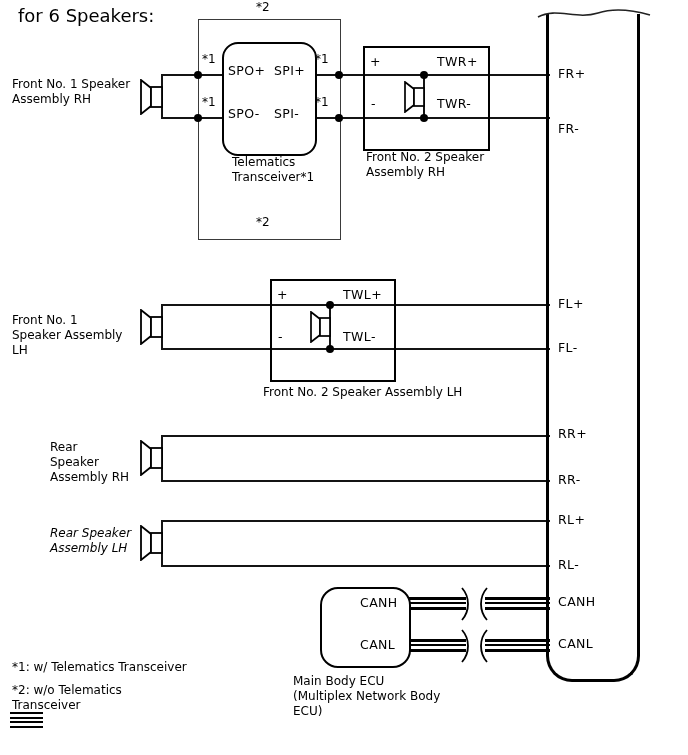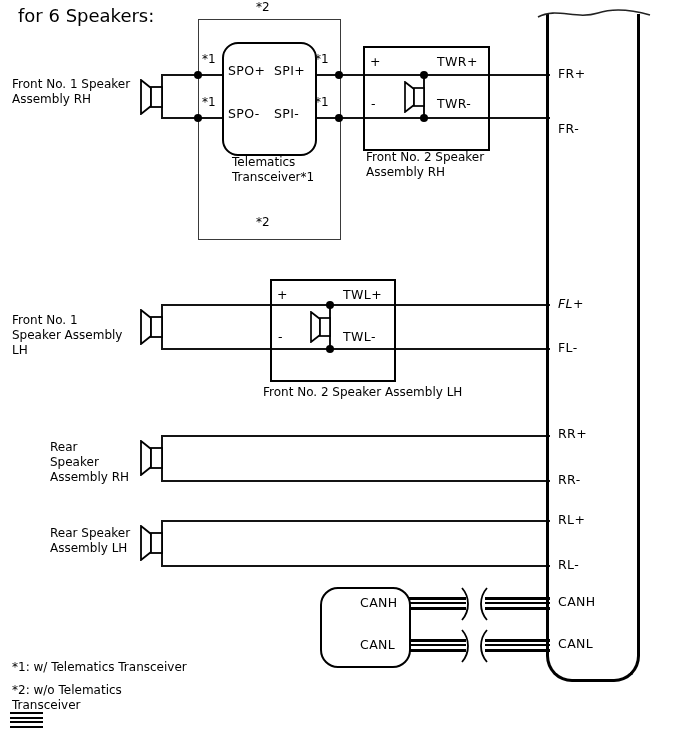--- a/index.html
+++ b/index.html
@@ -64,21 +64,21 @@
   </svg>
 
   <div class="lbl" style="left:12px;top:77px;">Front No. 1 Speaker
 Assembly RH</div>
   <div class="lbl" style="left:12px;top:313px;">Front No. 1
 Speaker Assembly
 LH</div>
   <div class="lbl" style="left:50px;top:440px;">Rear
 Speaker
 Assembly RH</div>
-  <div class="lbl" style="left:50px;top:526px;">Rear Speaker
+  <div class="lbl" style="left:50px;top:526px;font-style:italic;">Rear Speaker
 Assembly LH</div>
 
   <div class="dot" style="left:194px;top:71px;"></div>
   <div class="dot" style="left:194px;top:114px;"></div>
   <div class="dot" style="left:335px;top:71px;"></div>
   <div class="dot" style="left:335px;top:114px;"></div>
 
   <div class="lbl" style="left:202px;top:52px;">*1</div>
   <div class="lbl" style="left:202px;top:95px;">*1</div>
   <div class="lbl" style="left:315px;top:52px;">*1</div>
@@ -139,28 +139,31 @@
   <svg style="left:459px;top:628px;" width="14" height="36" viewBox="0 0 14 36">
     <path d="M3,2 C11,11 11,25 3,34" fill="none" stroke="#000" stroke-width="1.8"></path>
   </svg>
   <svg style="left:476px;top:628px;" width="14" height="36" viewBox="0 0 14 36">
     <path d="M11,2 C3,11 3,25 11,34" fill="none" stroke="#000" stroke-width="1.8"></path>
   </svg>
 
   <div class="roundbox" style="left:320px;top:587px;width:87px;height:77px;border-radius:18px;"></div>
   <div class="term" style="left:360px;top:595px;">CANH</div>
   <div class="term" style="left:360px;top:637px;">CANL</div>
+  <div class="lbl" style="left:293px;top:674px;">Main Body ECU
+(Multiplex Network Body
+ECU)</div>
 
   <div class="barbox" style="left:546px;top:14px;width:94px;height:668px;box-sizing:border-box;"></div>
   <svg style="left:536px;top:4px;" width="116" height="20" viewBox="0 0 116 20">
     <path d="M2,13 C20,3 40,16 62,9 C80,3 100,7 114,11" fill="none" stroke="#222" stroke-width="1.6"></path>
   </svg>
   <div class="term" style="left:558px;top:66px;">FR+</div>
   <div class="term" style="left:558px;top:109px;margin-top:12px;">FR-</div>
-  <div class="term" style="left:558px;top:296px;font-style:italic;">FL+</div>
+  <div class="term" style="left:558px;top:296px;">FL+</div>
   <div class="term" style="left:558px;top:340px;">FL-</div>
   <div class="term" style="left:558px;top:426px;text-align:right;">RR+</div>
   <div class="term" style="left:558px;top:472px;">RR-</div>
   <div class="term" style="left:558px;top:512px;">RL+</div>
   <div class="term" style="left:558px;top:557px;">RL-</div>
   <div class="term" style="left:558px;top:594px;">CANH</div>
   <div class="term" style="left:558px;top:636px;">CANL</div>
 
   <div class="lbl" style="left:12px;top:660px;">*1: w/ Telematics Transceiver</div>
   <div class="lbl" style="left:12px;top:683px;">*2: w/o Telematics

